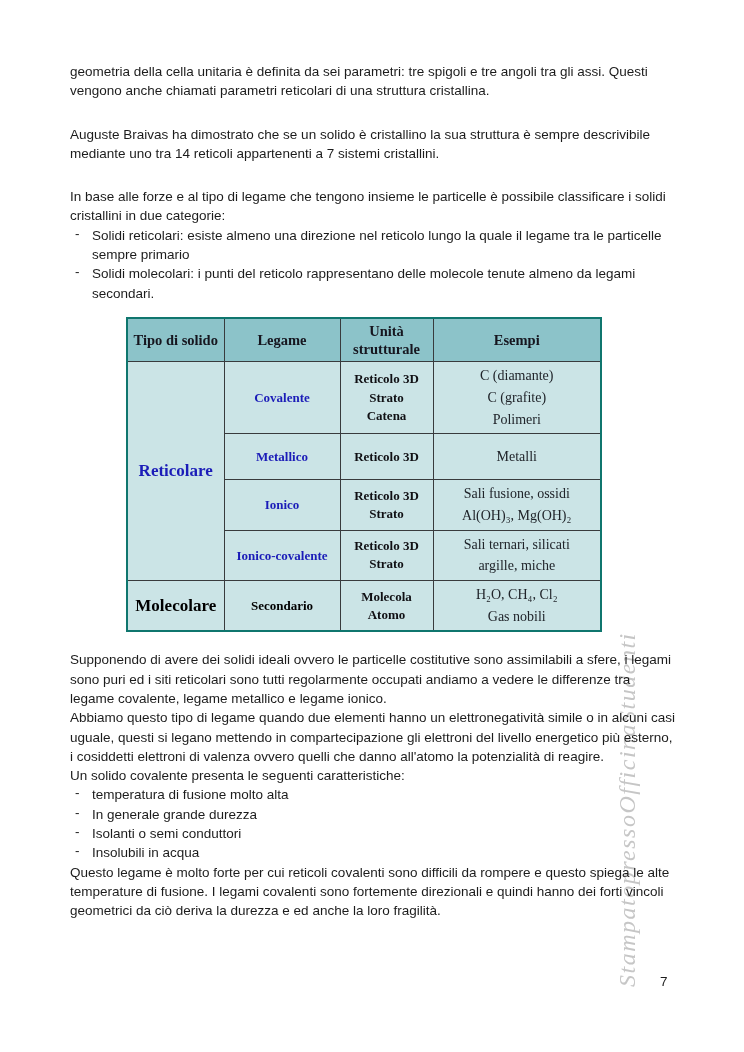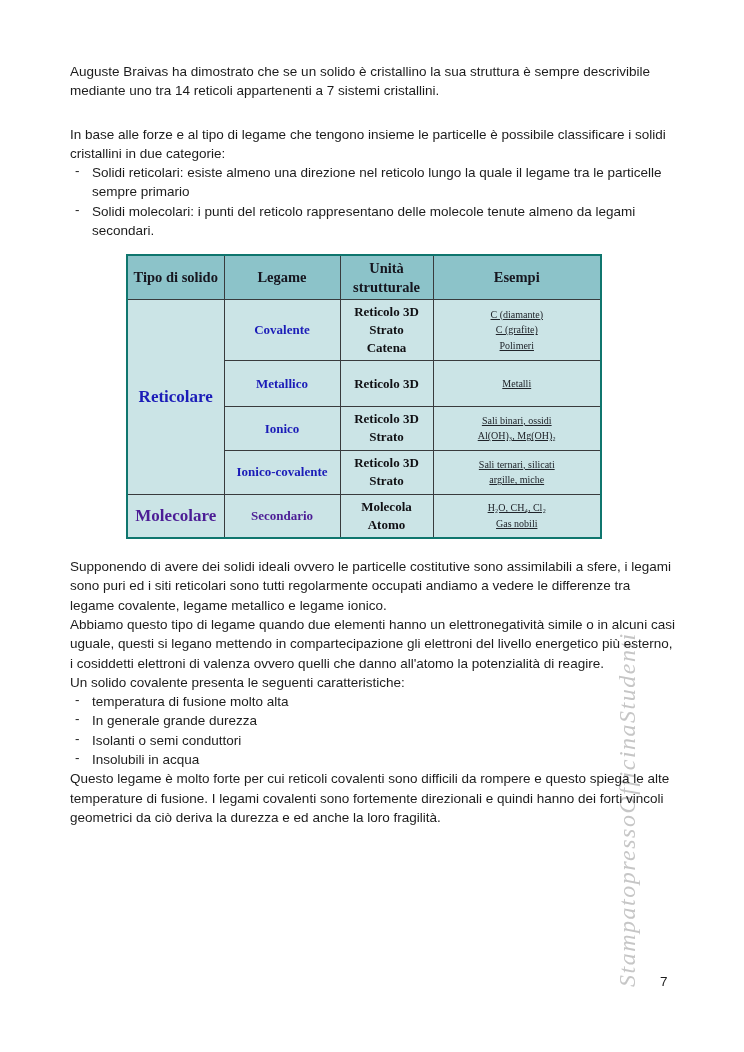--- a/index.html
+++ b/index.html
@@ -66,24 +66,24 @@
     line-height: 1.25;
   }
   table.solids td { background: #cbe4e6; }
   tbody tr:nth-child(1) td { height: 54px; }
   tbody tr:nth-child(2) td { height: 46px; }
   tbody tr:nth-child(3) td { height: 43px; }
   tbody tr:nth-child(4) td { height: 44px; }
   tbody tr:nth-child(5) td { height: 44px; }
   .col-type  { font-size: 17px; font-weight: bold; }
   .txt-blue  { color: #1b1cb8; }
-  .txt-red   { color: #4c1d95; }
+  .txt-red   { color: #000000; }
   .col-legame { font-weight: bold; font-size: 13px; }
   .col-unita  { font-weight: bold; font-size: 13px; color: #101014; white-space: pre-line; line-height: 1.4; margin-left: 16px; }
-  .col-esempi { font-size: 10px; color: #20242a; white-space: pre-line; line-height: 1.55; text-decoration: underline; }
+  .col-esempi { font-size: 14px; color: #20242a; white-space: pre-line; line-height: 1.55; }
 
   .watermark {
     position: absolute;
     left: 614px;
     top: 512px;
     height: 475px;
     writing-mode: vertical-rl;
     transform: rotate(180deg);
     font-family: "Liberation Serif", serif;
     font-style: italic;
@@ -105,20 +105,21 @@
 </style>
 </head>
 <body>
 
 <div class="page">
 
   <div class="watermark">StampatopressoOfficinaStudenti</div>
 
   <div class="content">
 
+    <p class="para">geometria della cella unitaria è definita da sei parametri: tre spigoli e tre angoli tra gli assi. Questi vengono anche chiamati parametri reticolari di una struttura cristallina.</p>
 
     <p class="para">Auguste Braivas ha dimostrato che se un solido è cristallino la sua struttura è sempre descrivibile mediante uno tra 14 reticoli appartenenti a 7 sistemi cristallini.</p>
 
     <p class="para tight">In base alle forze e al tipo di legame che tengono insieme le particelle è possibile classificare i solidi cristallini in due categorie:</p>
     <div class="bullets">
       <div class="bullet">
         <span class="dash">-</span>
         <span class="bullet-text">Solidi reticolari: esiste almeno una direzione nel reticolo lungo la quale il legame tra le particelle sempre primario</span>
       </div>
       <div class="bullet">
@@ -155,21 +156,21 @@
         </tr>
         <tr>
           <td class="col-legame txt-blue">Metallico</td>
           <td class="col-unita">Reticolo 3D</td>
           <td class="col-esempi">Metalli</td>
         </tr>
         <tr>
           <td class="col-legame txt-blue">Ionico</td>
           <td class="col-unita">Reticolo 3D
 Strato</td>
-          <td class="col-esempi">Sali binari, ossidi
+          <td class="col-esempi">Sali fusione, ossidi
 Al(OH)₃, Mg(OH)₂</td>
         </tr>
         <tr>
           <td class="col-legame txt-blue">Ionico-covalente</td>
           <td class="col-unita">Reticolo 3D
 Strato</td>
           <td class="col-esempi">Sali ternari, silicati
 argille, miche</td>
         </tr>
         <tr>

